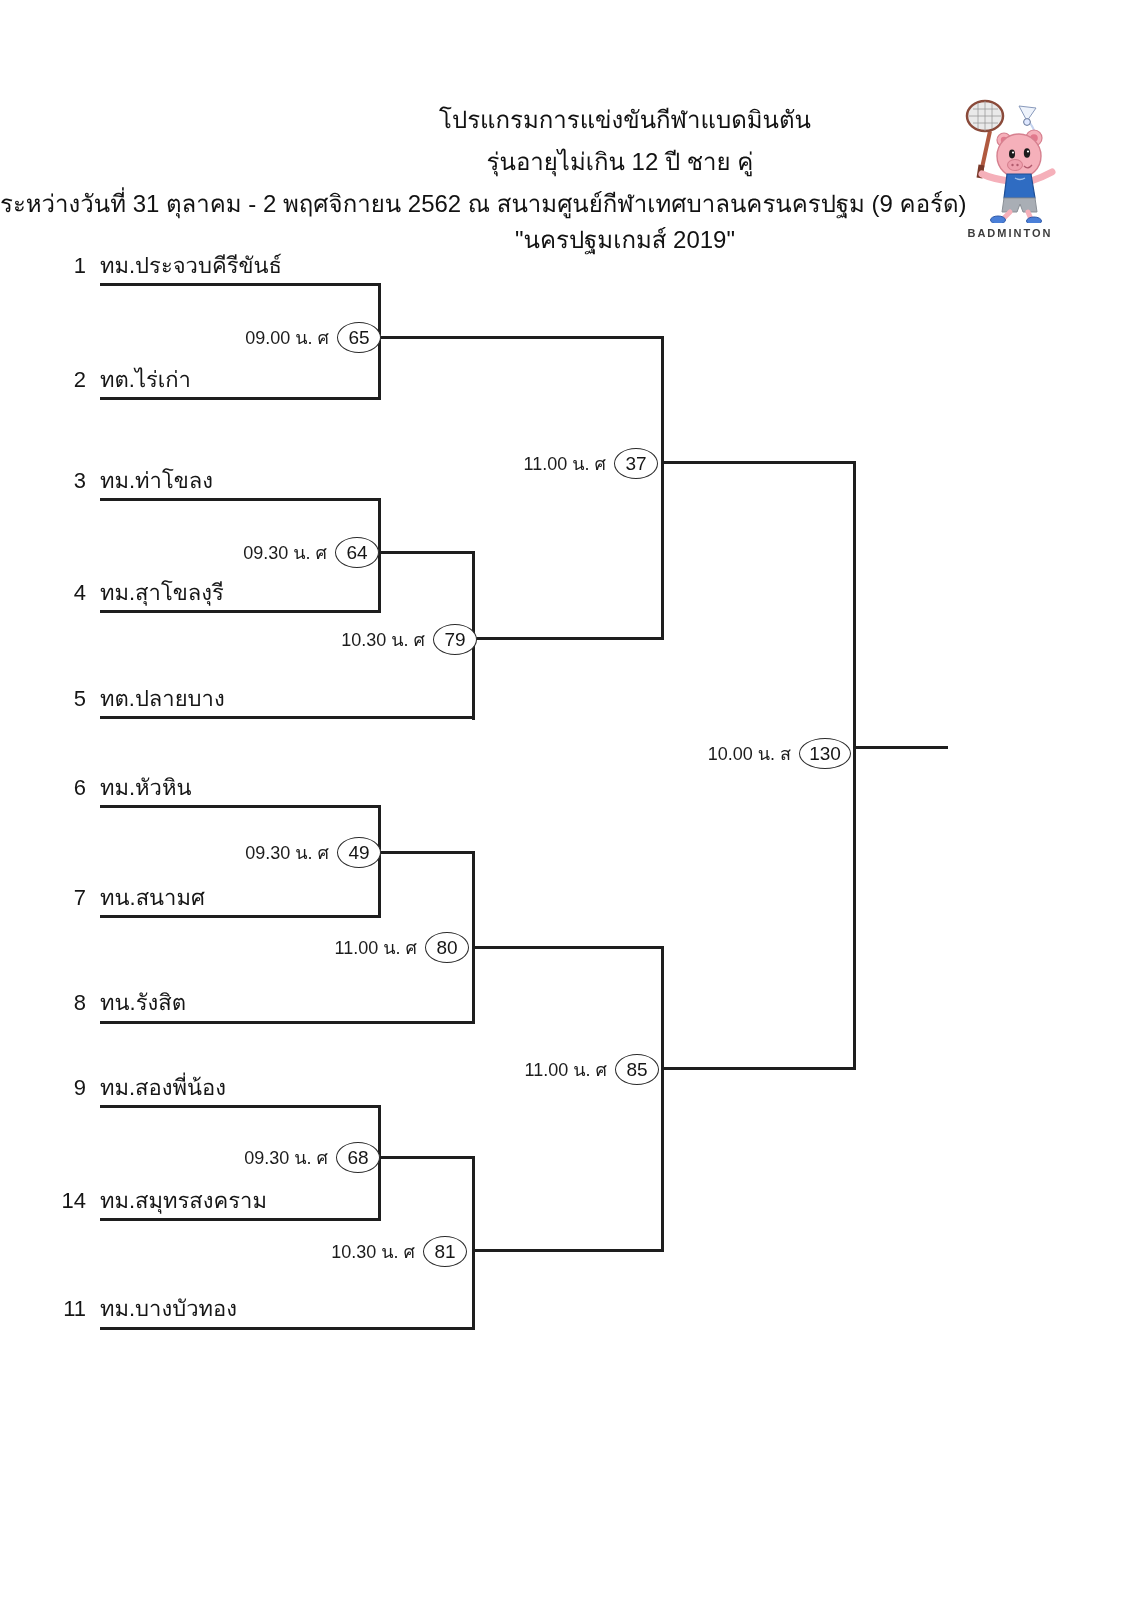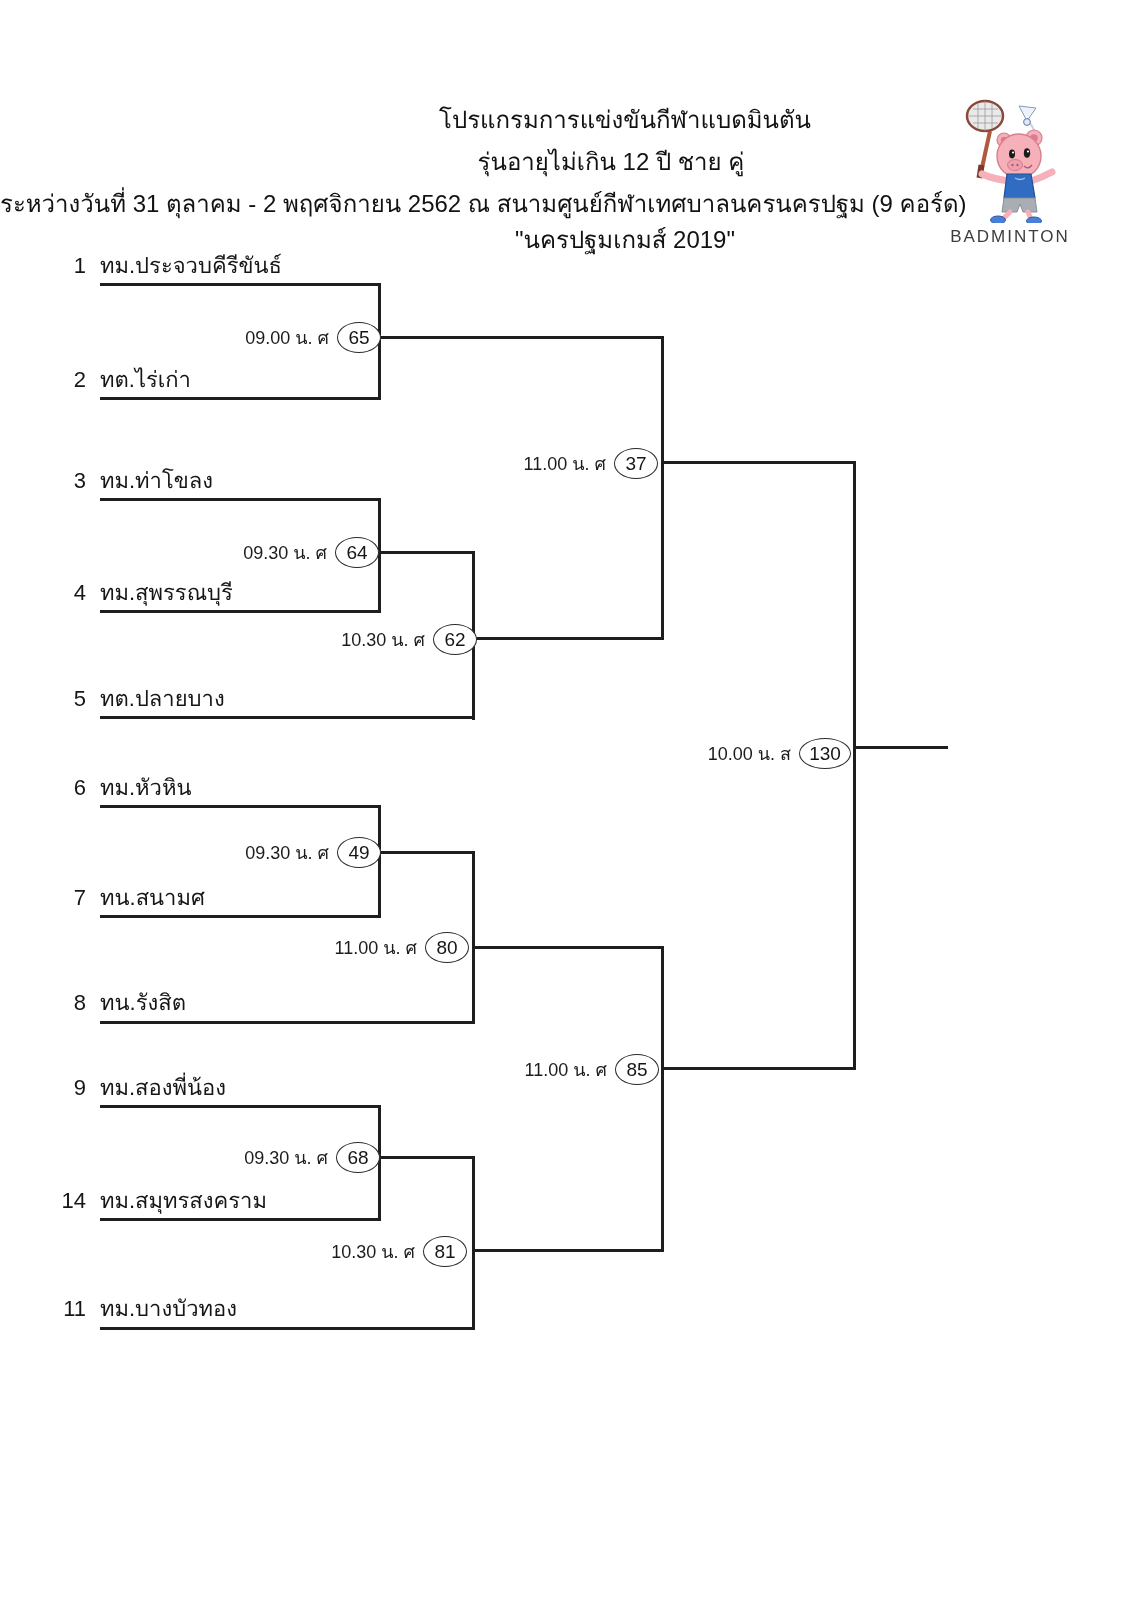--- a/index.html
+++ b/index.html
@@ -18,29 +18,29 @@
   .match { position:absolute; display:flex; align-items:center; gap:8px;justify-content:flex-end; }
   .match .time { font-size:18px; white-space:nowrap; color:#1c1c1c; }
   .match .circle {
     min-width:44px; height:31px; padding:0 5px; box-sizing:border-box;
     border:1.6px solid #2b2b2b; border-radius:50%;
     display:flex; align-items:center; justify-content:center;
     font-size:19px; background:#fff;
   }
   .match .circle.wide { min-width:52px; }
   .logo { position:absolute; left:935px; top:95px; width:150px; text-align:center; }
-  .logo-caption { margin-top:0px; font-size:17px; font-weight:normal; letter-spacing:2px; color:#3d3d3d; }
+  .logo-caption { margin-top:0px; font-size:11px; font-weight:bold; letter-spacing:2px; color:#3d3d3d; }
 </style>
 </head>
 <body>
 
 <div class="page">
 
   <div class="title-line" style="left:320px; top:100px; width:610px;">โปรแกรมการแข่งขันกีฬาแบดมินตัน</div>
-  <div class="title-line" style="left:306px; top:142px; width:610px;">รุ่นอายุไม่เกิน 12 ปี ชาย คู่</div>
+  <div class="title-line" style="left:315px; top:142px; width:610px;">รุ่นอายุไม่เกิน 12 ปี ชาย คู่</div>
   <div class="title-line" style="left:0px; top:184px; width:960px;">ระหว่างวันที่ 31 ตุลาคม - 2 พฤศจิกายน 2562 ณ สนามศูนย์กีฬาเทศบาลนครนครปฐม (9 คอร์ด)</div>
   <div class="title-line" style="left:320px; top:220px; width:610px;">"นครปฐมเกมส์ 2019"</div>
 
   <div class="logo">
     <svg width="150" height="128" viewBox="0 0 150 128">
 
       <path d="M95,28 Q104,40 97,52" fill="none" stroke="#c3d2ee" stroke-width="2"></path>
 
       <line x1="55" y1="36" x2="45" y2="82" stroke="#b0593f" stroke-width="4"></line>
       <line x1="46.5" y1="70" x2="44.5" y2="83" stroke="#7a3a2a" stroke-width="6"></line>
@@ -100,21 +100,21 @@
     <div class="team" style="top:365px">
         <span class="num">2</span>
         <span class="name">ทต.ไร่เก่า</span>
       </div>
     <div class="team" style="top:466px">
         <span class="num">3</span>
         <span class="name">ทม.ท่าโขลง</span>
       </div>
     <div class="team" style="top:578px">
         <span class="num">4</span>
-        <span class="name">ทม.สุพรรณบุรี</span>
+        <span class="name">ทม.สุาโขลงุรี</span>
       </div>
     <div class="team" style="top:684px">
         <span class="num">5</span>
         <span class="name">ทต.ปลายบาง</span>
       </div>
     <div class="team" style="top:773px">
         <span class="num">6</span>
         <span class="name">ทม.หัวหิน</span>
       </div>
     <div class="team" style="top:883px">
@@ -174,21 +174,21 @@
     <div class="match" style="right:750px; top:322px">
         <span class="time">09.00 น. ศ</span>
         <span class="circle">65</span>
       </div>
     <div class="match" style="right:752px; top:537px">
         <span class="time">09.30 น. ศ</span>
         <span class="circle">64</span>
       </div>
     <div class="match" style="right:654px; top:624px">
         <span class="time">10.30 น. ศ</span>
-        <span class="circle">62</span>
+        <span class="circle">79</span>
       </div>
     <div class="match" style="right:473px; top:448px">
         <span class="time">11.00 น. ศ</span>
         <span class="circle">37</span>
       </div>
     <div class="match" style="right:750px; top:837px">
         <span class="time">09.30 น. ศ</span>
         <span class="circle">49</span>
       </div>
     <div class="match" style="right:662px; top:932px">

